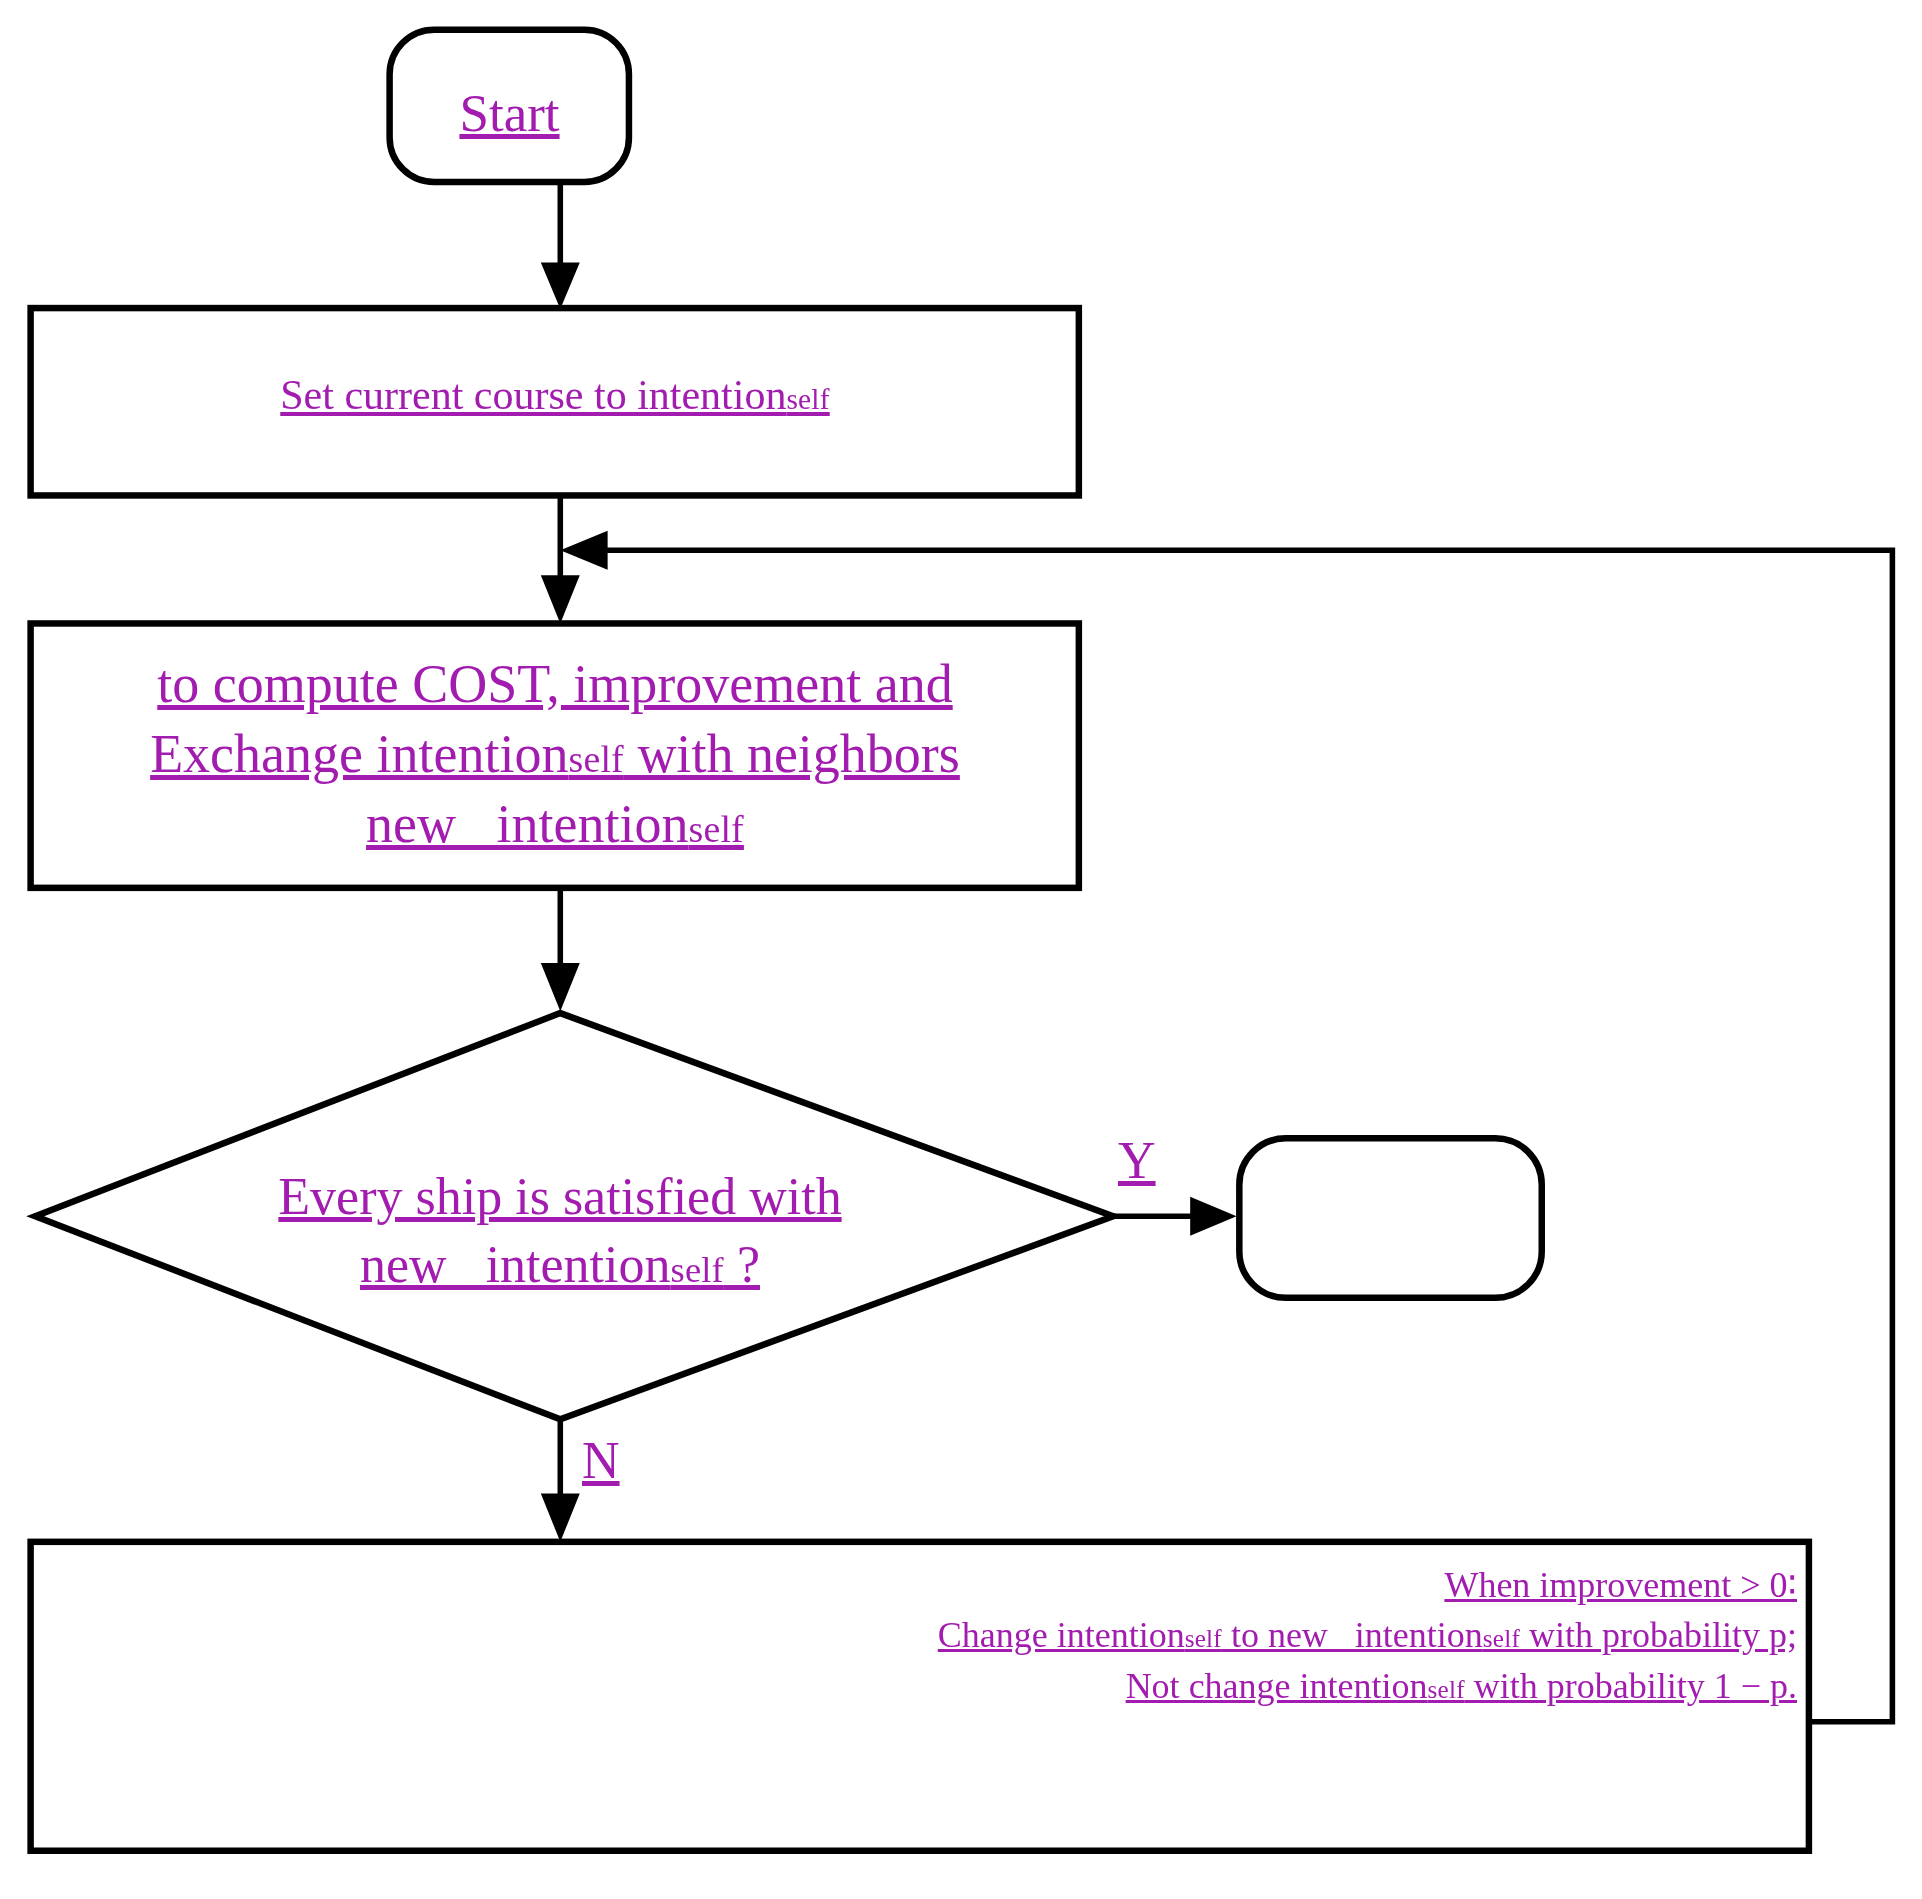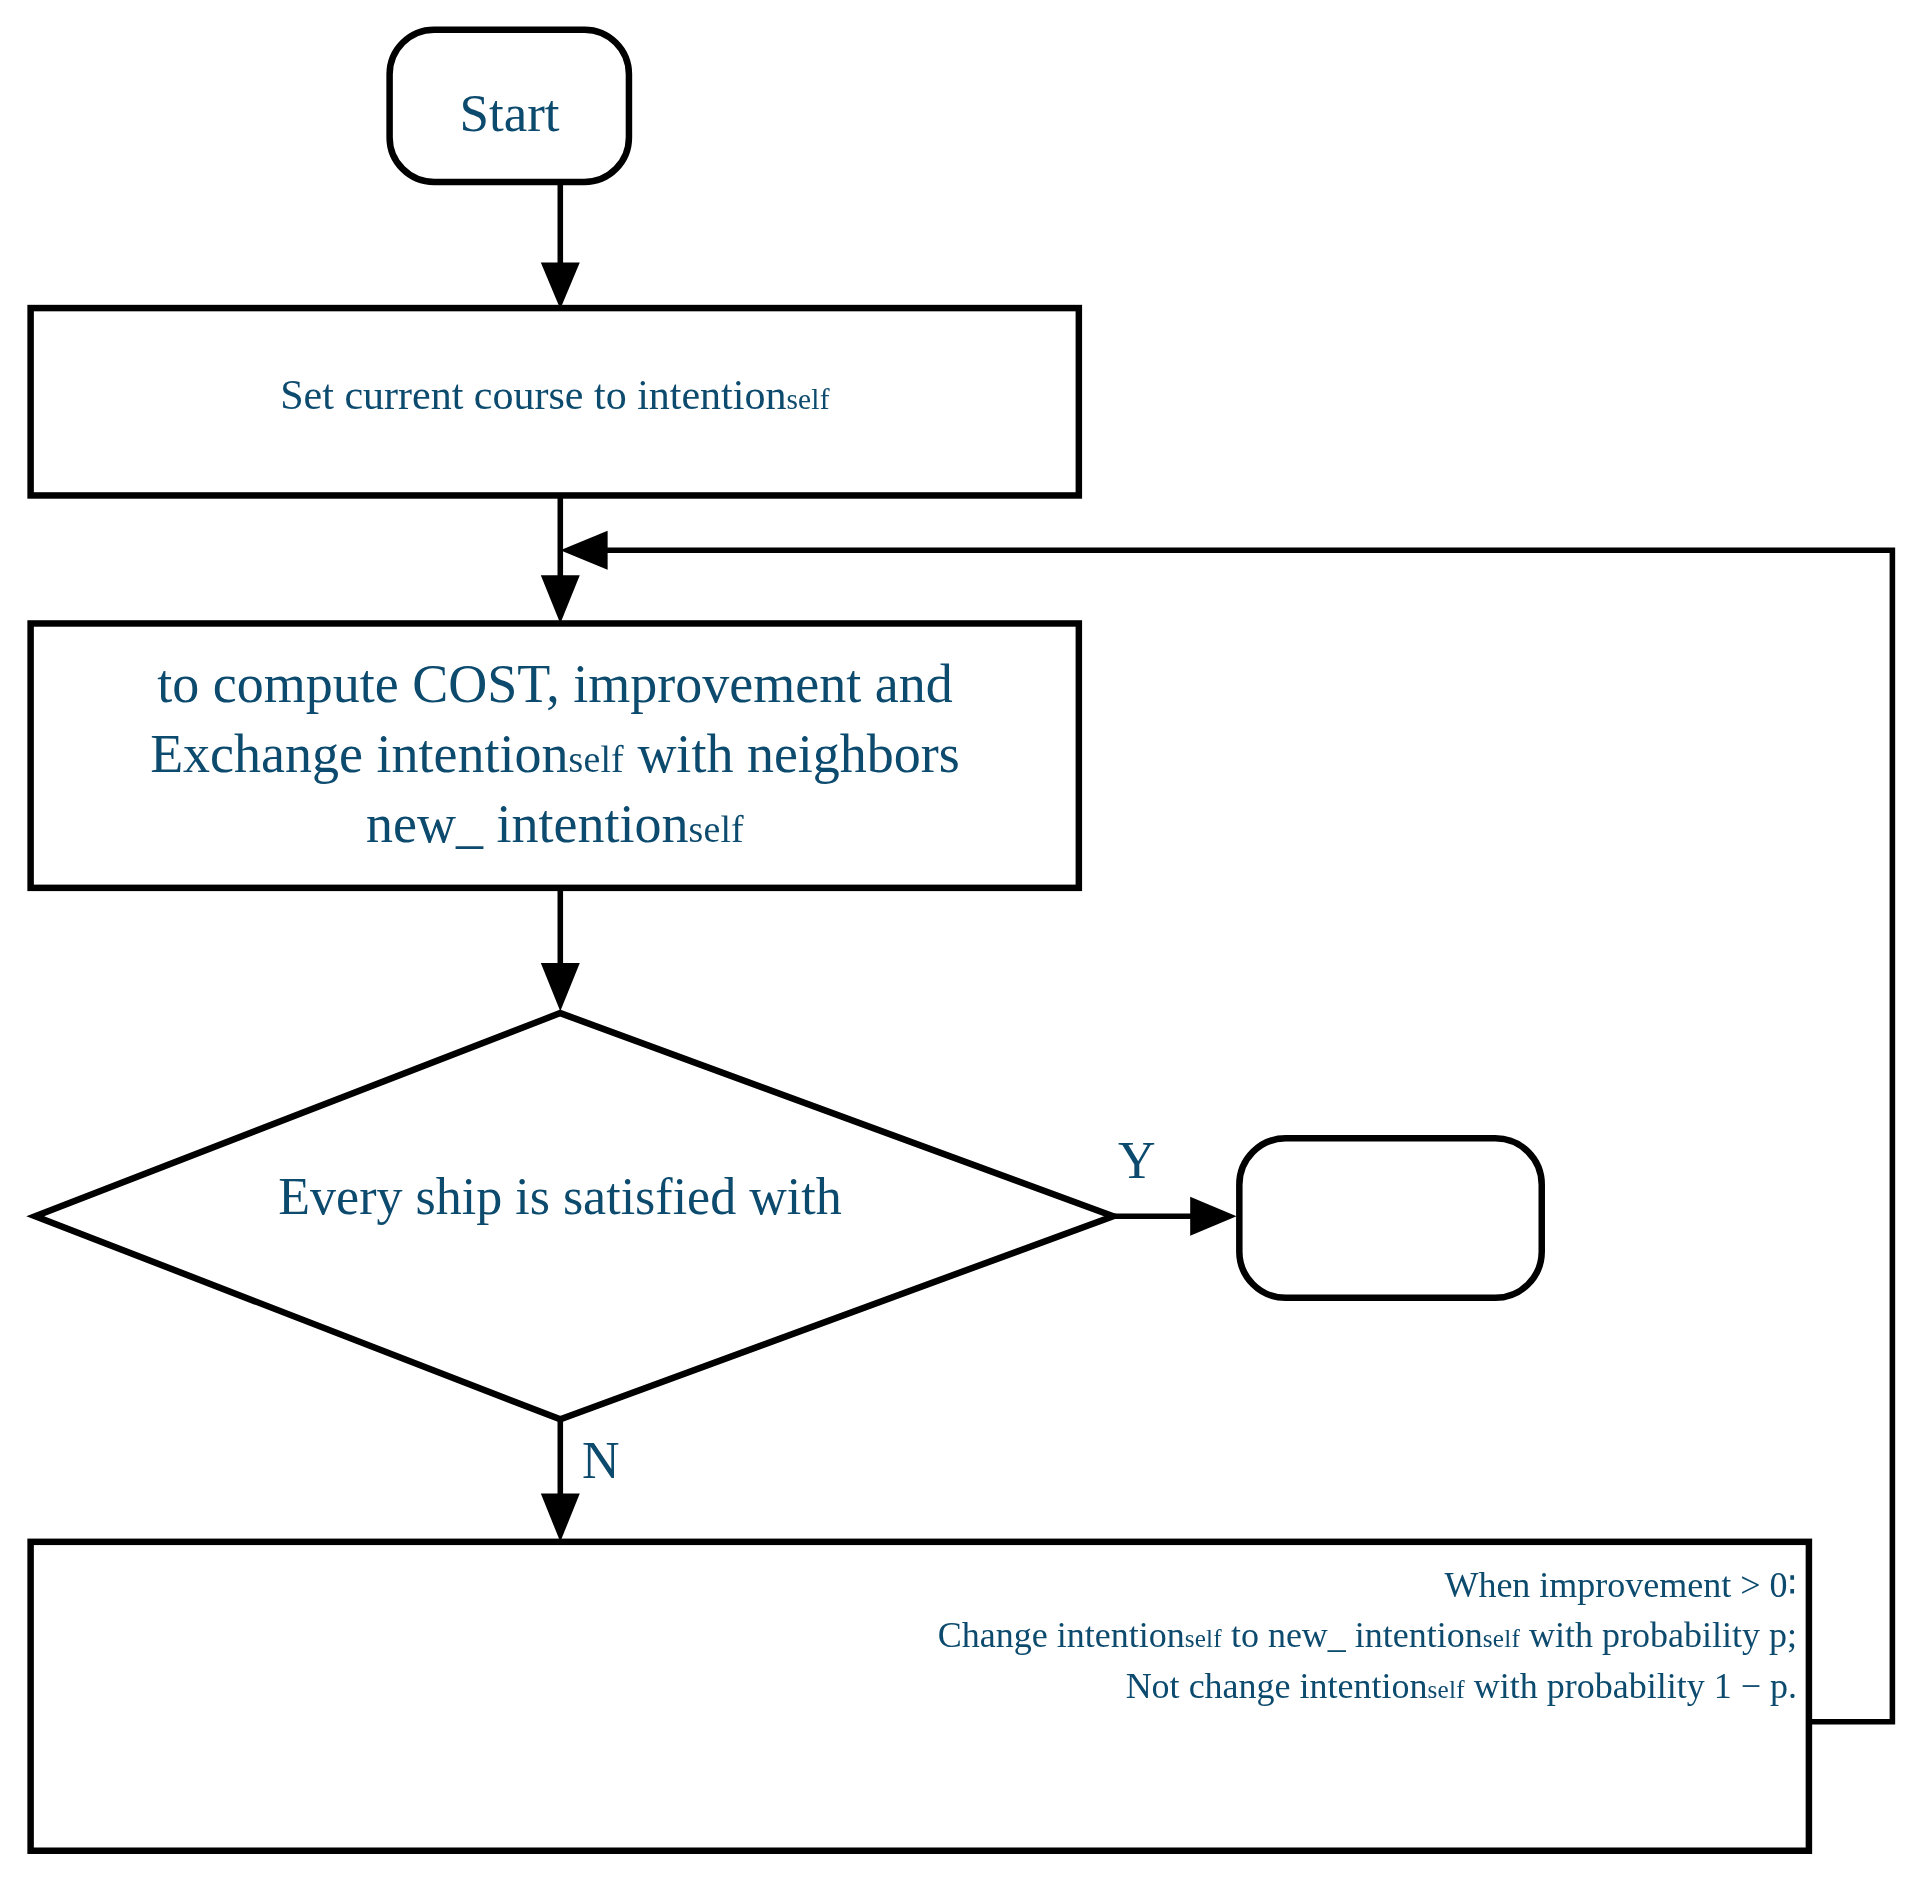--- a/index.html
+++ b/index.html
@@ -29,23 +29,24 @@
   .conn {
     stroke: #000000;
     stroke-width: 6;
     fill: none;
   }
   .arrowhead {
     fill: #000000;
   }
   .lbl {
     position: absolute;
-    color: #0c4a6e;
+    color: #a21caf;
     line-height: 1.30;
     white-space: nowrap;
+    text-decoration: underline;
   }
   .node-text {
     text-align: center;
   }
   .sub {
     font-size: 0.70em;
     vertical-align: baseline;
     letter-spacing: 0.2px;
   }
   #start-label, #end-label {
@@ -118,20 +119,21 @@
   <div class="lbl node-text" id="box1-label" style="left:31px; top:368px; width:1048px;"><span>Set current course to intention</span><span class="sub">self</span></div>
 
   <div class="lbl node-text" id="box2-label" style="left:31px; top:649px; width:1048px;">
       <div>to compute COST, improvement and</div>
       <div><span>Exchange intention</span><span class="sub">self</span><span> with neighbors</span></div>
       <div><span>new_ intention</span><span class="sub">self</span></div>
     </div>
 
   <div class="lbl node-text" id="diamond-label" style="left:96px; top:1139px; width:928px;">
       <div>Every ship is satisfied with</div>
+      <div><span>new_ intention</span><span class="sub">self</span><span> ?</span></div>
     </div>
 
   <div class="lbl edge-label" id="yes-label" style="left:1118px; top:1127px;">Y</div>
 
   <div class="lbl edge-label" id="no-label" style="left:582px; top:1427px;">N</div>
 
 
   <div class="lbl" id="box3-label" style="left:72px; top:1560px; width:1725px;">
       <div>When improvement  &gt;  0∶</div>
       <div><span class="indent"></span><span>Change intention</span><span class="sub">self</span><span> to new_ intention</span><span class="sub">self</span><span> with probability p;</span></div>

